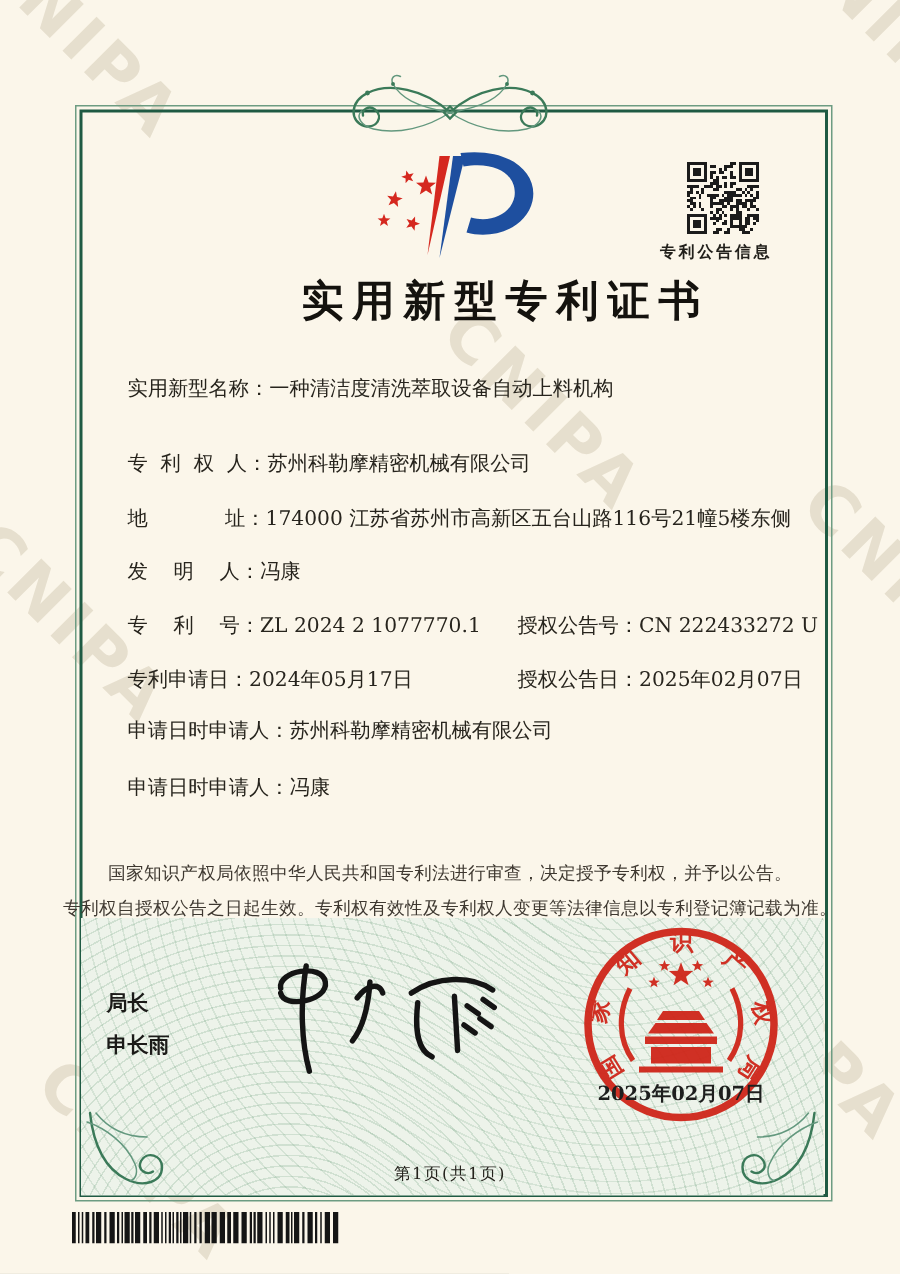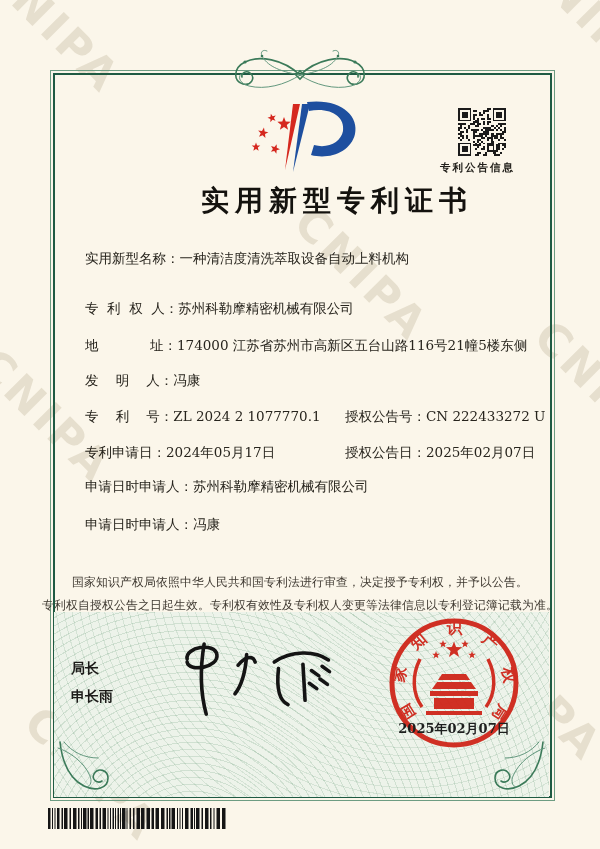--- a/index.html
+++ b/index.html
@@ -362,20 +362,21 @@
     <path d="M114,56 C122,72 122,90 112,104" stroke="#cf2418" stroke-width="3.5" fill="none"></path>
     <defs>
         <path id="sealArc" d="M44.6,115.4 A50,50 0 1 1 115.4,115.4" fill="none"></path>
       </defs>
     <text font-size="15.5" font-weight="bold" fill="#cf2418" font-family="DejaVu Serif,serif">
       <textPath href="#sealArc" startOffset="4" textLength="228" lengthAdjust="spacing">国家知识产权局</textPath>
     </text>
     <text x="80" y="130" text-anchor="middle" font-size="13" font-weight="bold" fill="#121212" font-family="DejaVu Serif,serif">2025年02月07日</text>
   </svg>
 
+  <div class="footer">第1页(共1页)</div>
 
   <svg class="barcode" viewBox="0 0 182 21" preserveAspectRatio="none">
     <g id="bars" fill="#151515">
         <rect x="0" y="0" width="2.5" height="21"></rect>
         <rect x="4" y="0" width="1" height="21"></rect>
         <rect x="6.5" y="0" width="1" height="21"></rect>
         <rect x="9" y="0" width="2.5" height="21"></rect>
         <rect x="13.5" y="0" width="1.5" height="21"></rect>
         <rect x="16" y="0" width="3.5" height="21"></rect>
         <rect x="21.5" y="0" width="1.5" height="21"></rect>

